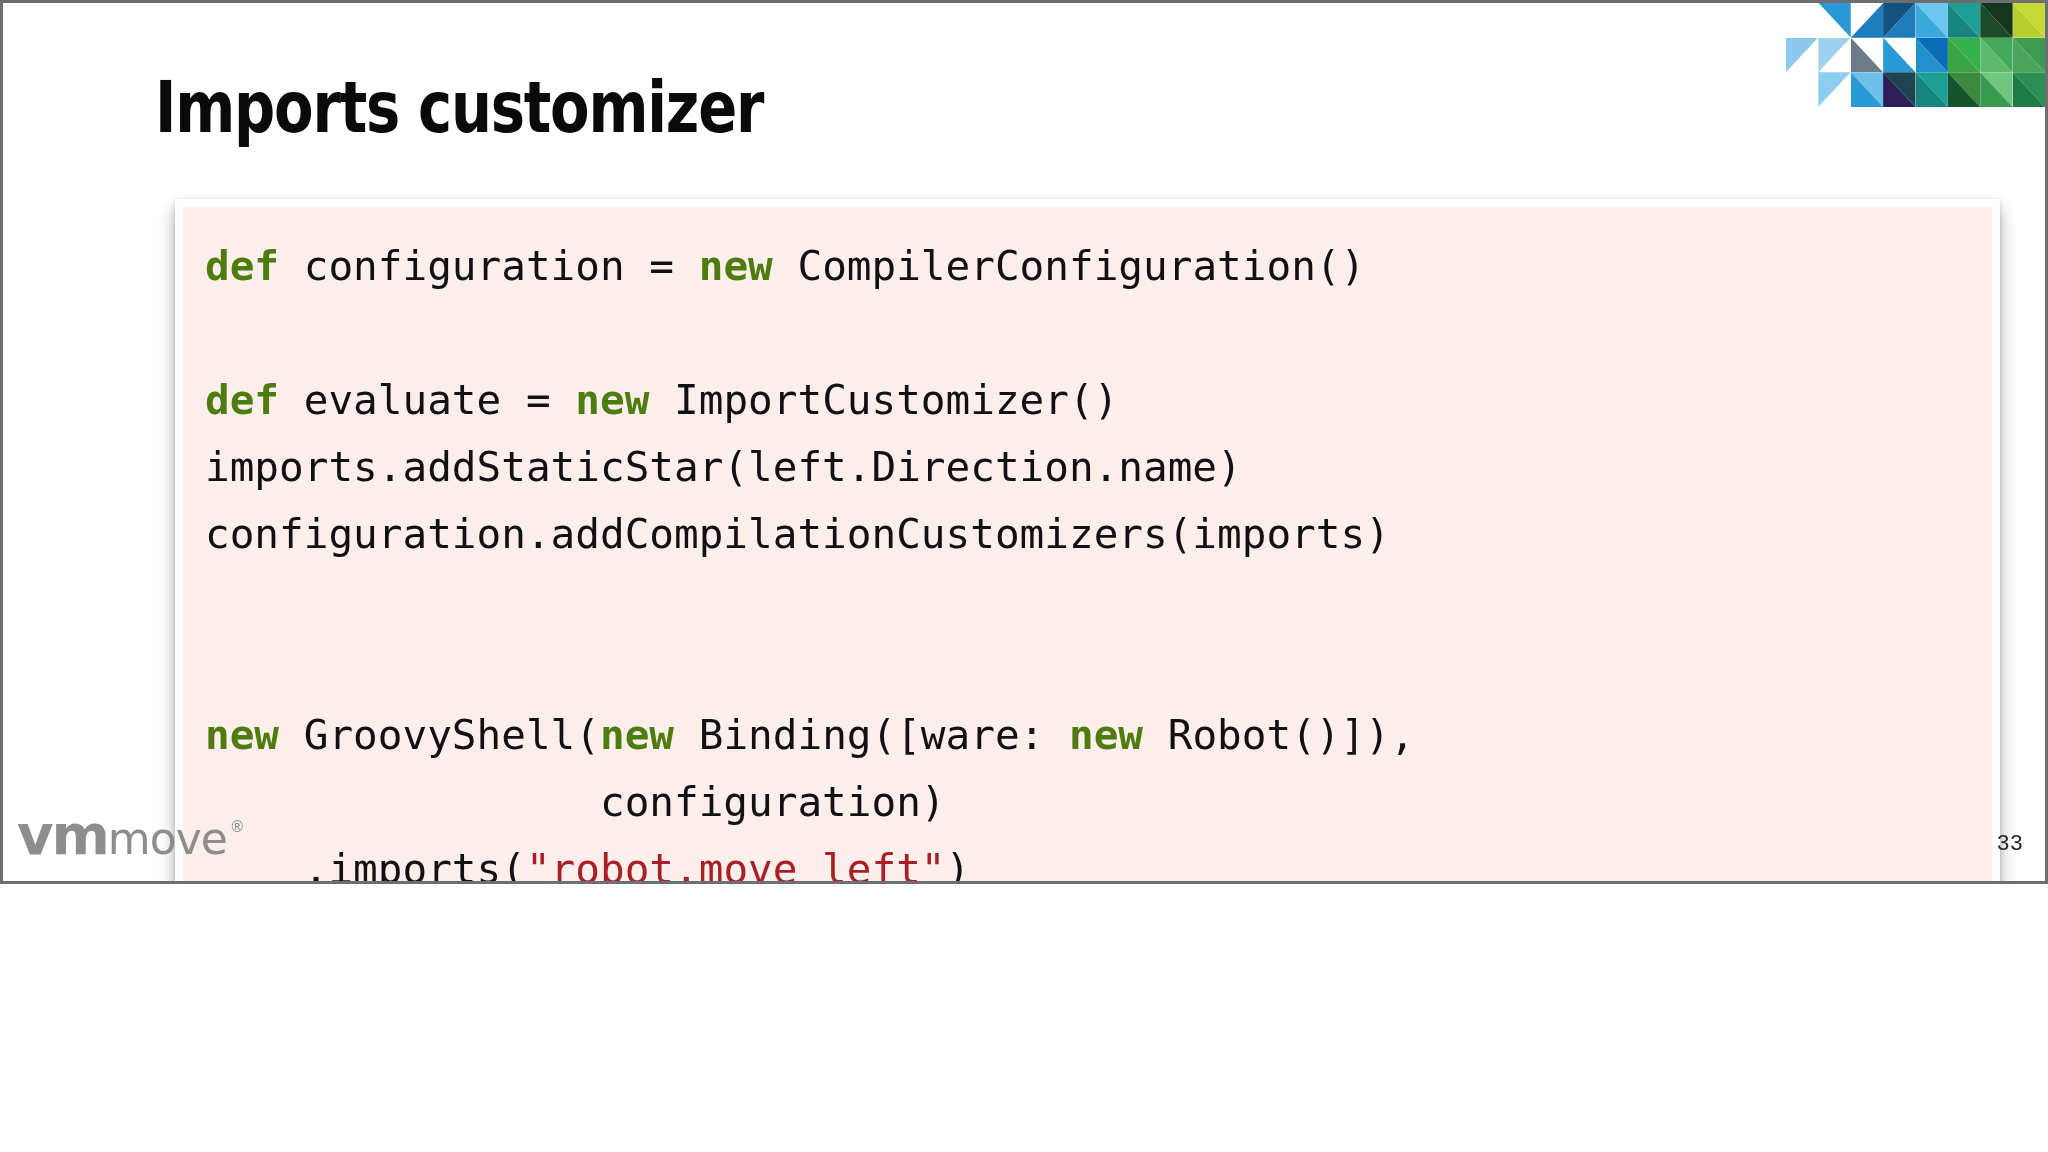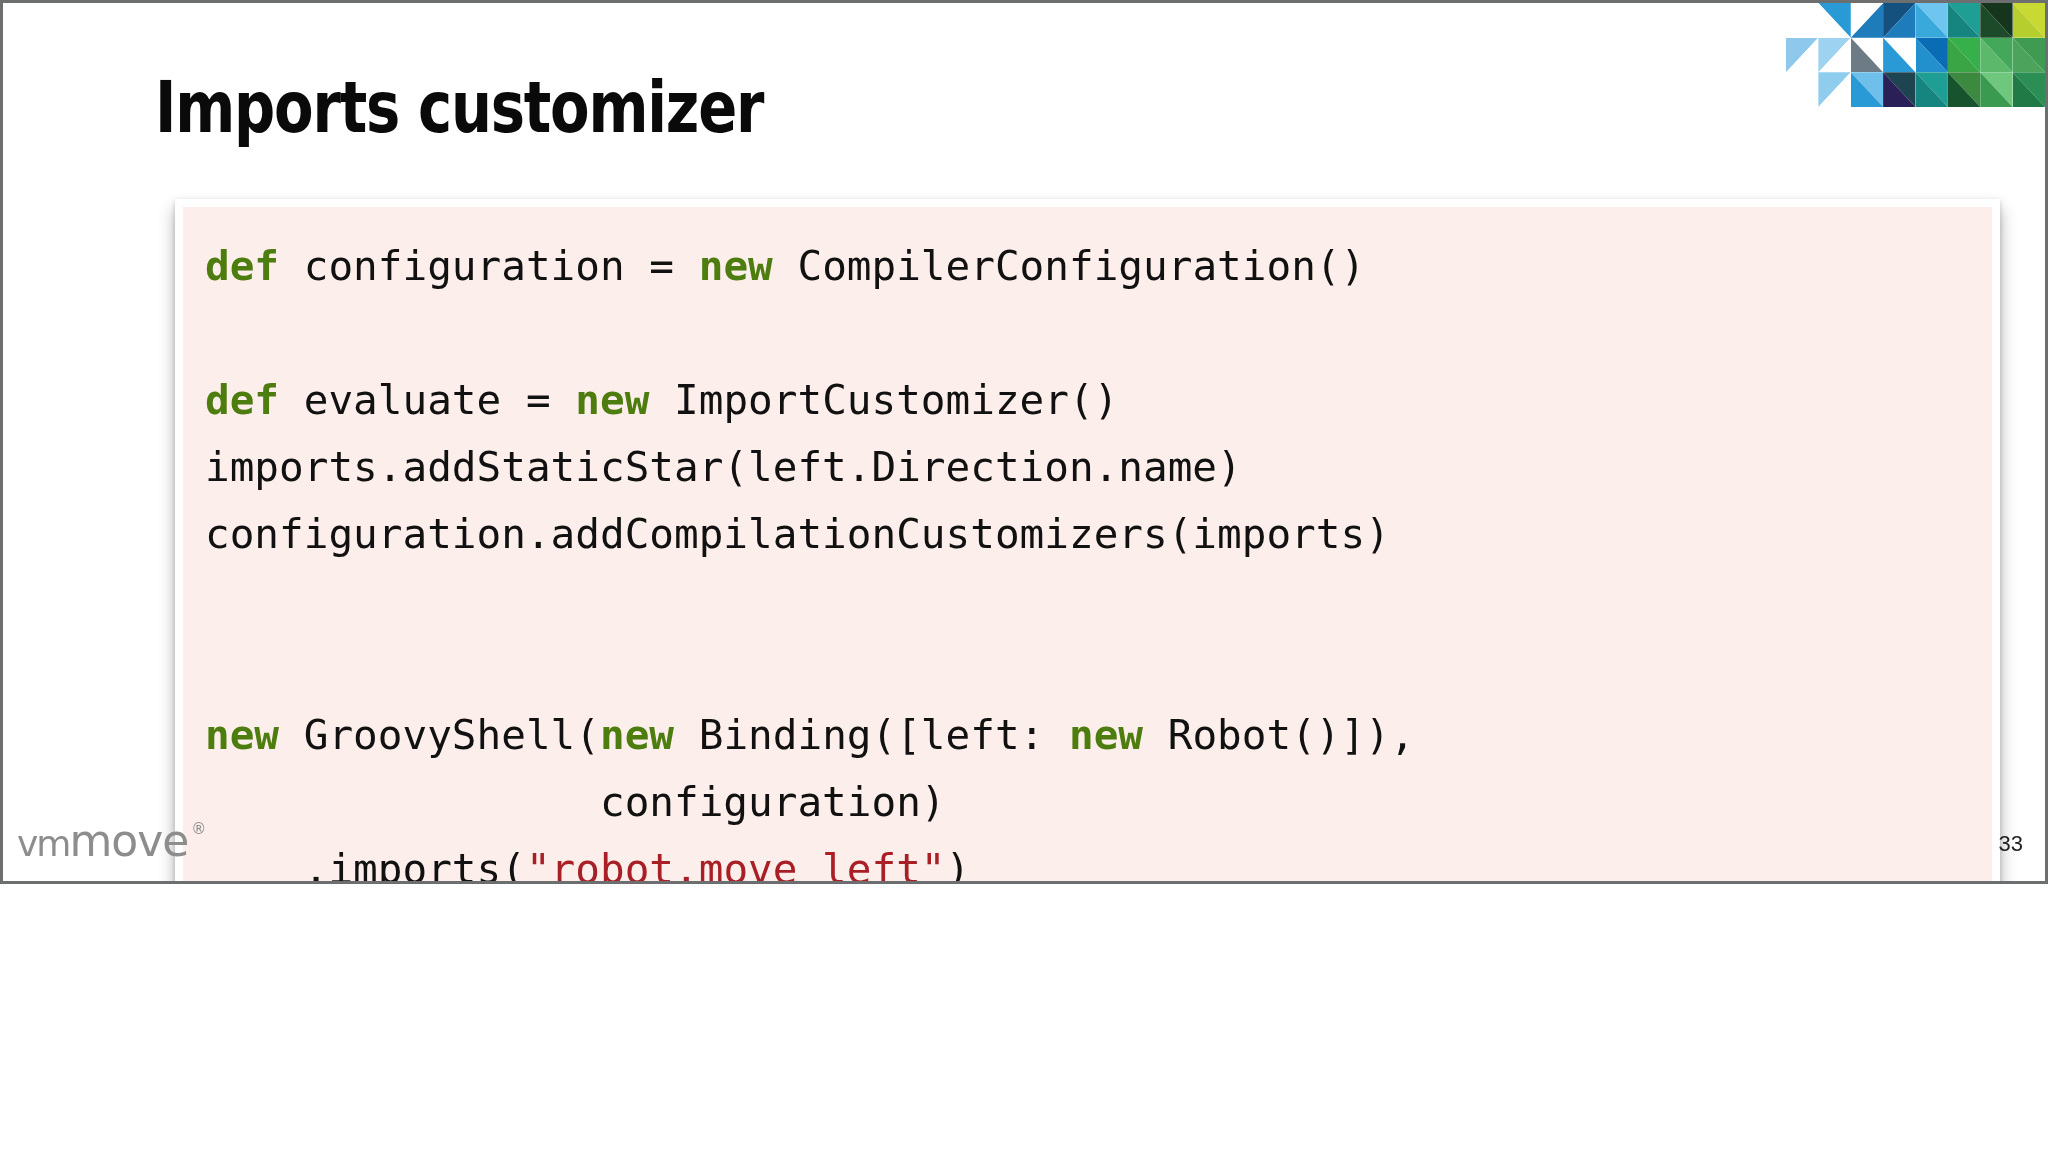--- a/index.html
+++ b/index.html
@@ -108,40 +108,40 @@
     position: absolute;
     left: 14px;
     bottom: 18px;
     display: flex;
     align-items: baseline;
     color: #8d8d8d;
     font-family: "DejaVu Sans", sans-serif;
     line-height: 1;
   }
   .footer-logo .vm {
-    font-size: 36px;
-    font-weight: normal;
+    font-size: 56px;
+    font-weight: bold;
     letter-spacing: -2px;
   }
   .footer-logo .ware {
     font-size: 44px;
     font-weight: normal;
     letter-spacing: -1px;
   }
   .footer-logo .reg {
     font-size: 15px;
     margin-left: 3px;
     position: relative;
     top: -22px;
   }
   .page-num {
     position: absolute;
     right: 22px;
     bottom: 24px;
-    font-family: Liberation Sans, sans-serif;
+    font-family: Liberation Mono, monospace;
     font-size: 22px;
     color: #222222;
   }
 </style>
 </head>
 <body>
 
 <div class="slide">
 
   <div class="mosaic" id="mosaic">
@@ -247,21 +247,21 @@
 
   <div class="code-card">
     <div class="code-inner">
       <pre class="code" id="code-text"><span class="kw">def</span><span> configuration = </span><span class="kw">new</span><span> CompilerConfiguration()</span>
 
 <span class="kw">def</span><span> evaluate = </span><span class="kw">new</span><span> ImportCustomizer()</span>
 <span>imports.addStaticStar(left.Direction.name)</span>
 <span>configuration.addCompilationCustomizers(imports)</span>
 
 
-<span class="kw">new</span><span> GroovyShell(</span><span class="kw">new</span><span> Binding([left: </span><span class="kw">new</span><span> Robot()]),</span>
+<span class="kw">new</span><span> GroovyShell(</span><span class="kw">new</span><span> Binding([ware: </span><span class="kw">new</span><span> Robot()]),</span>
 <span>                configuration)</span>
 <span>    .imports(</span><span class="str">"robot.move left"</span><span>)</span></pre>
     </div>
   </div>
 
   <div class="footer-logo">
     <span class="vm">vm</span>
       <span class="ware">move</span>
       <span class="reg">®</span>
   </div>

